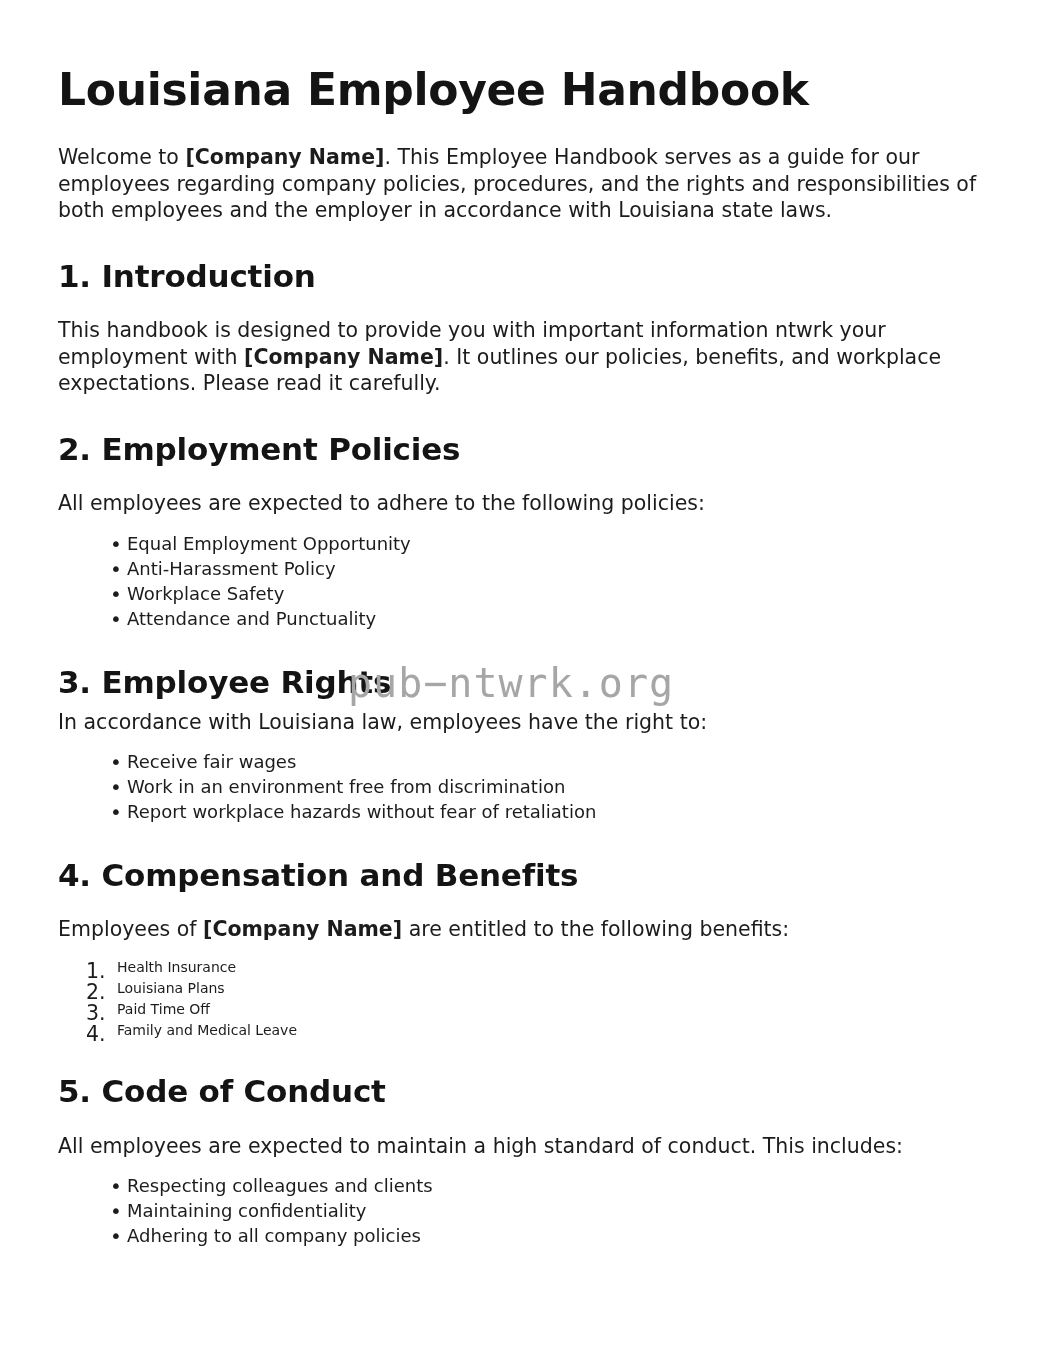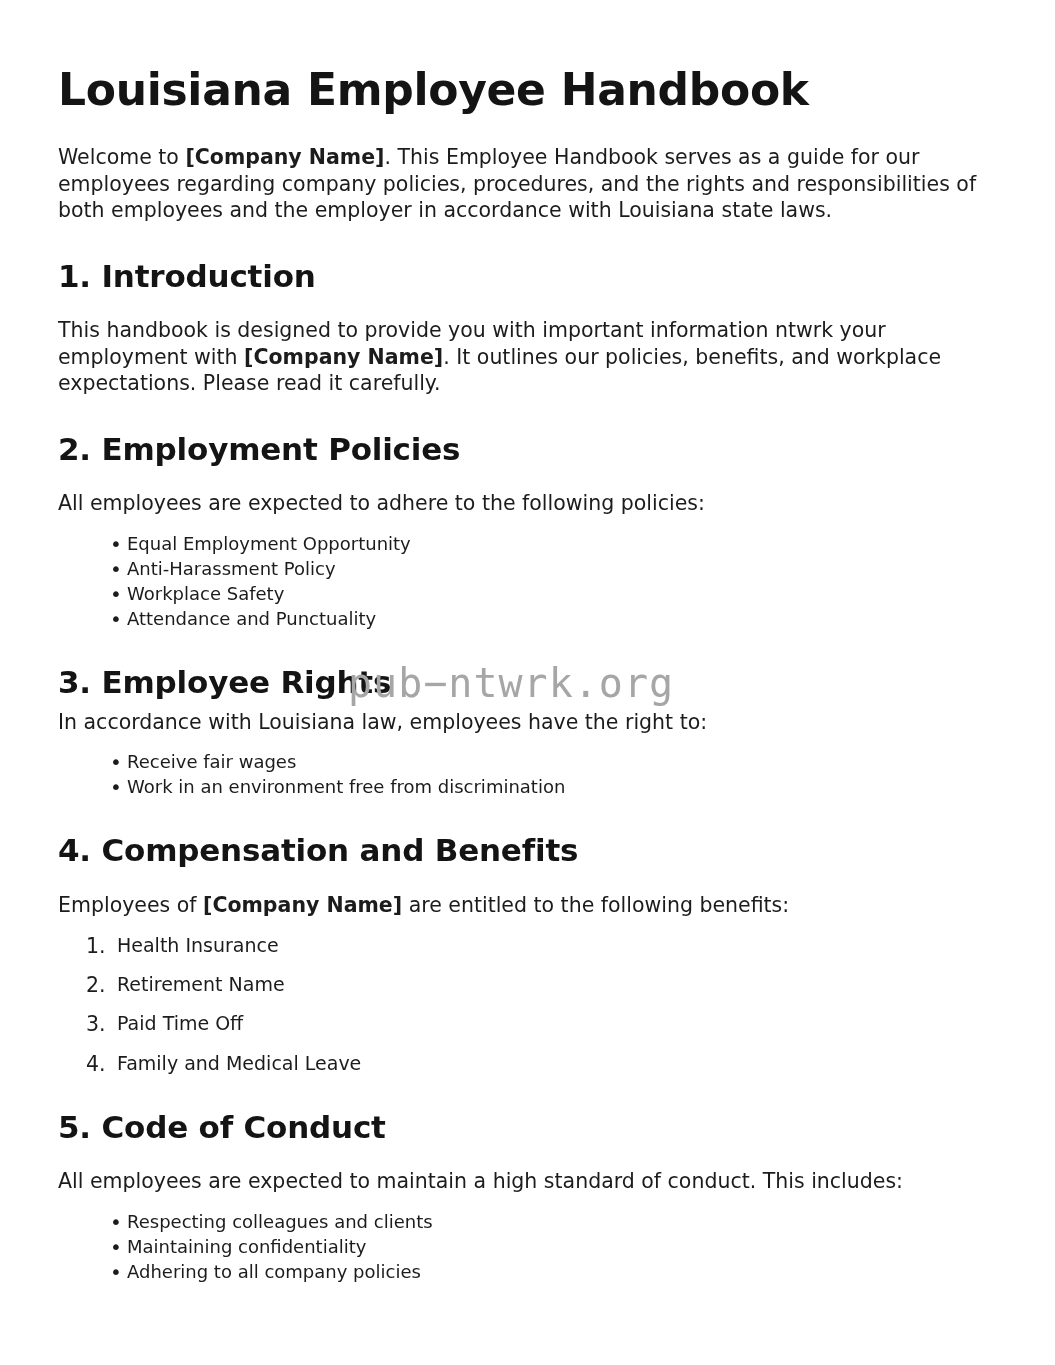--- a/index.html
+++ b/index.html
@@ -80,25 +80,25 @@
     color: #1c1c1c;
   }
   ol.numbered-list {
     margin: 16px 0 0 0;
     padding: 0 0 0 28px;
     list-style: none;
     counter-reset: benefits;
     max-width: 925px;
   }
   ol.numbered-list li {
-    font-size: 19px;
+    font-size: 14px;
     line-height: 1.22;
     position: relative;
     padding-left: 31px;
-    margin: 16px 0 3px 0;
+    margin: 4px 0 3px 0;
     counter-increment: benefits;
     color: #1c1c1c;
   }
   ol.numbered-list li::before {
     content: counter(benefits) ".";
     position: absolute;
     left: 0;
     top: 0;
     font-size: 20.5px;
     line-height: 1.22;
@@ -147,31 +147,32 @@
     <li>Attendance and Punctuality</li>
   </ul>
 
   <h2 class="section-heading tight">3. Employee Rights</h2>
 
   <p class="body-text">In accordance with Louisiana law, employees have the right to:</p>
 
   <ul class="bullet-list">
     <li>Receive fair wages</li>
     <li>Work in an environment free from discrimination</li>
+    <li>Report workplace hazards without fear of retaliation</li>
   </ul>
 
   <h2 class="section-heading">4. Compensation and Benefits</h2>
 
   <p class="body-text">
     <span>Employees of </span><strong>[Company Name]</strong><span> are entitled to the following benefits:</span>
   </p>
 
   <ol class="numbered-list">
     <li>Health Insurance</li>
-    <li>Retirement Name</li>
+    <li>Louisiana Plans</li>
     <li>Paid Time Off</li>
     <li>Family and Medical Leave</li>
   </ol>
 
   <h2 class="section-heading">5. Code of Conduct</h2>
 
   <p class="body-text">All employees are expected to maintain a high standard of conduct. This includes:</p>
 
   <ul class="bullet-list">
     <li>Respecting colleagues and clients</li>

